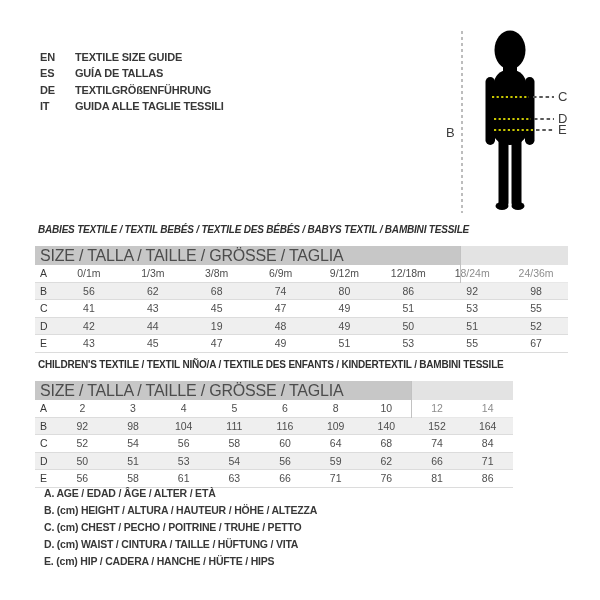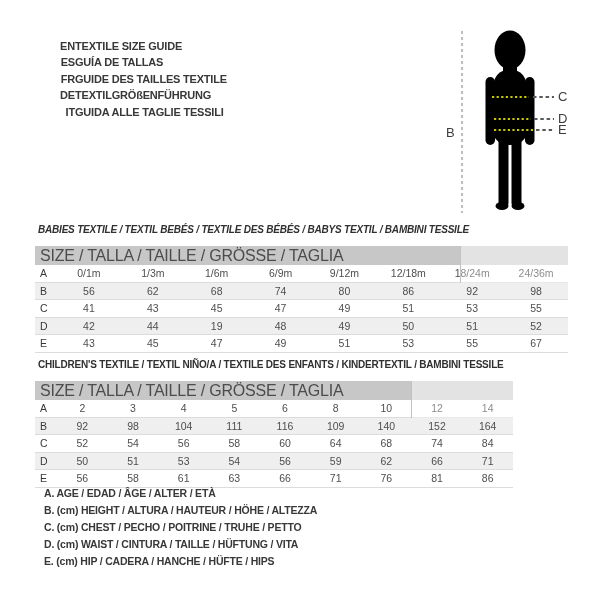--- a/index.html
+++ b/index.html
@@ -2,22 +2,22 @@
 <html><head>
 <meta charset="utf-8">
 <style>
   html,body{margin:0;padding:0;background:#ffffff;}
   .canvas{
     position:relative;width:600px;height:600px;background:#ffffff;
     font-family:"Liberation Sans",sans-serif;color:#3c3c3c;overflow:hidden;
   }
 
   
-  .lang-block{position:absolute;left:40px;top:38px;font-size:11px;font-weight:700;
-    letter-spacing:-0.2px;color:#383838;text-align:right;}
+  .lang-block{position:absolute;left:40px;top:49px;font-size:11px;font-weight:700;
+    letter-spacing:-0.2px;color:#383838;}
   .lang-row{display:flex;line-height:16.4px;}
   .lang-code{width:35px;}
 
   
   .figure-svg{position:absolute;left:440px;top:20px;}
   .figure-svg text{font-family:"Liberation Sans",sans-serif;font-size:13px;fill:#3d3d3d;}
 
   
   .table-title{position:absolute;left:38px;font-size:10px;font-weight:700;
     letter-spacing:-0.2px;color:#303030;white-space:nowrap;}
@@ -54,24 +54,20 @@
   <div class="lang-block">
       <div class="lang-row">
         <span class="lang-code">EN</span>
         <span class="lang-label">TEXTILE SIZE GUIDE</span>
       </div>
       <div class="lang-row">
         <span class="lang-code">ES</span>
         <span class="lang-label">GUÍA DE TALLAS</span>
       </div>
       <div class="lang-row">
-        <span class="lang-code">FR</span>
-        <span class="lang-label">GUIDE DES TAILLES TEXTILE</span>
-      </div>
-      <div class="lang-row">
         <span class="lang-code">DE</span>
         <span class="lang-label">TEXTILGRÖßENFÜHRUNG</span>
       </div>
       <div class="lang-row">
         <span class="lang-code">IT</span>
         <span class="lang-label">GUIDA ALLE TAGLIE TESSILI</span>
       </div>
     </div>
 
   <svg class="figure-svg" width="160" height="200" viewBox="0 0 160 200">
@@ -111,21 +107,21 @@
   </svg>
 
   <div class="table-title" id="babies-title">BABIES TEXTILE / TEXTIL BEBÉS / TEXTILE DES BÉBÉS / BABYS TEXTIL / BAMBINI TESSILE</div>
   <div class="size-table" id="babies-table">
     <div class="t-header">SIZE / TALLA / TAILLE / GRÖSSE / TAGLIA</div>
     <div>
         <div class="t-row" style="grid-template-columns: 22px repeat(8, 1fr);">
           <span class="cell label">A</span>
           <span class="cell">0/1m</span>
           <span class="cell">1/3m</span>
-          <span class="cell">1/6m</span>
+          <span class="cell">3/8m</span>
           <span class="cell">6/9m</span>
           <span class="cell">9/12m</span>
           <span class="cell">12/18m</span>
           <span class="cell">18/24m</span>
           <span class="cell">24/36m</span>
         </div>
         <div class="t-row stripe" style="grid-template-columns: 22px repeat(8, 1fr);">
           <span class="cell label">B</span>
           <span class="cell">56</span>
           <span class="cell">62</span>

